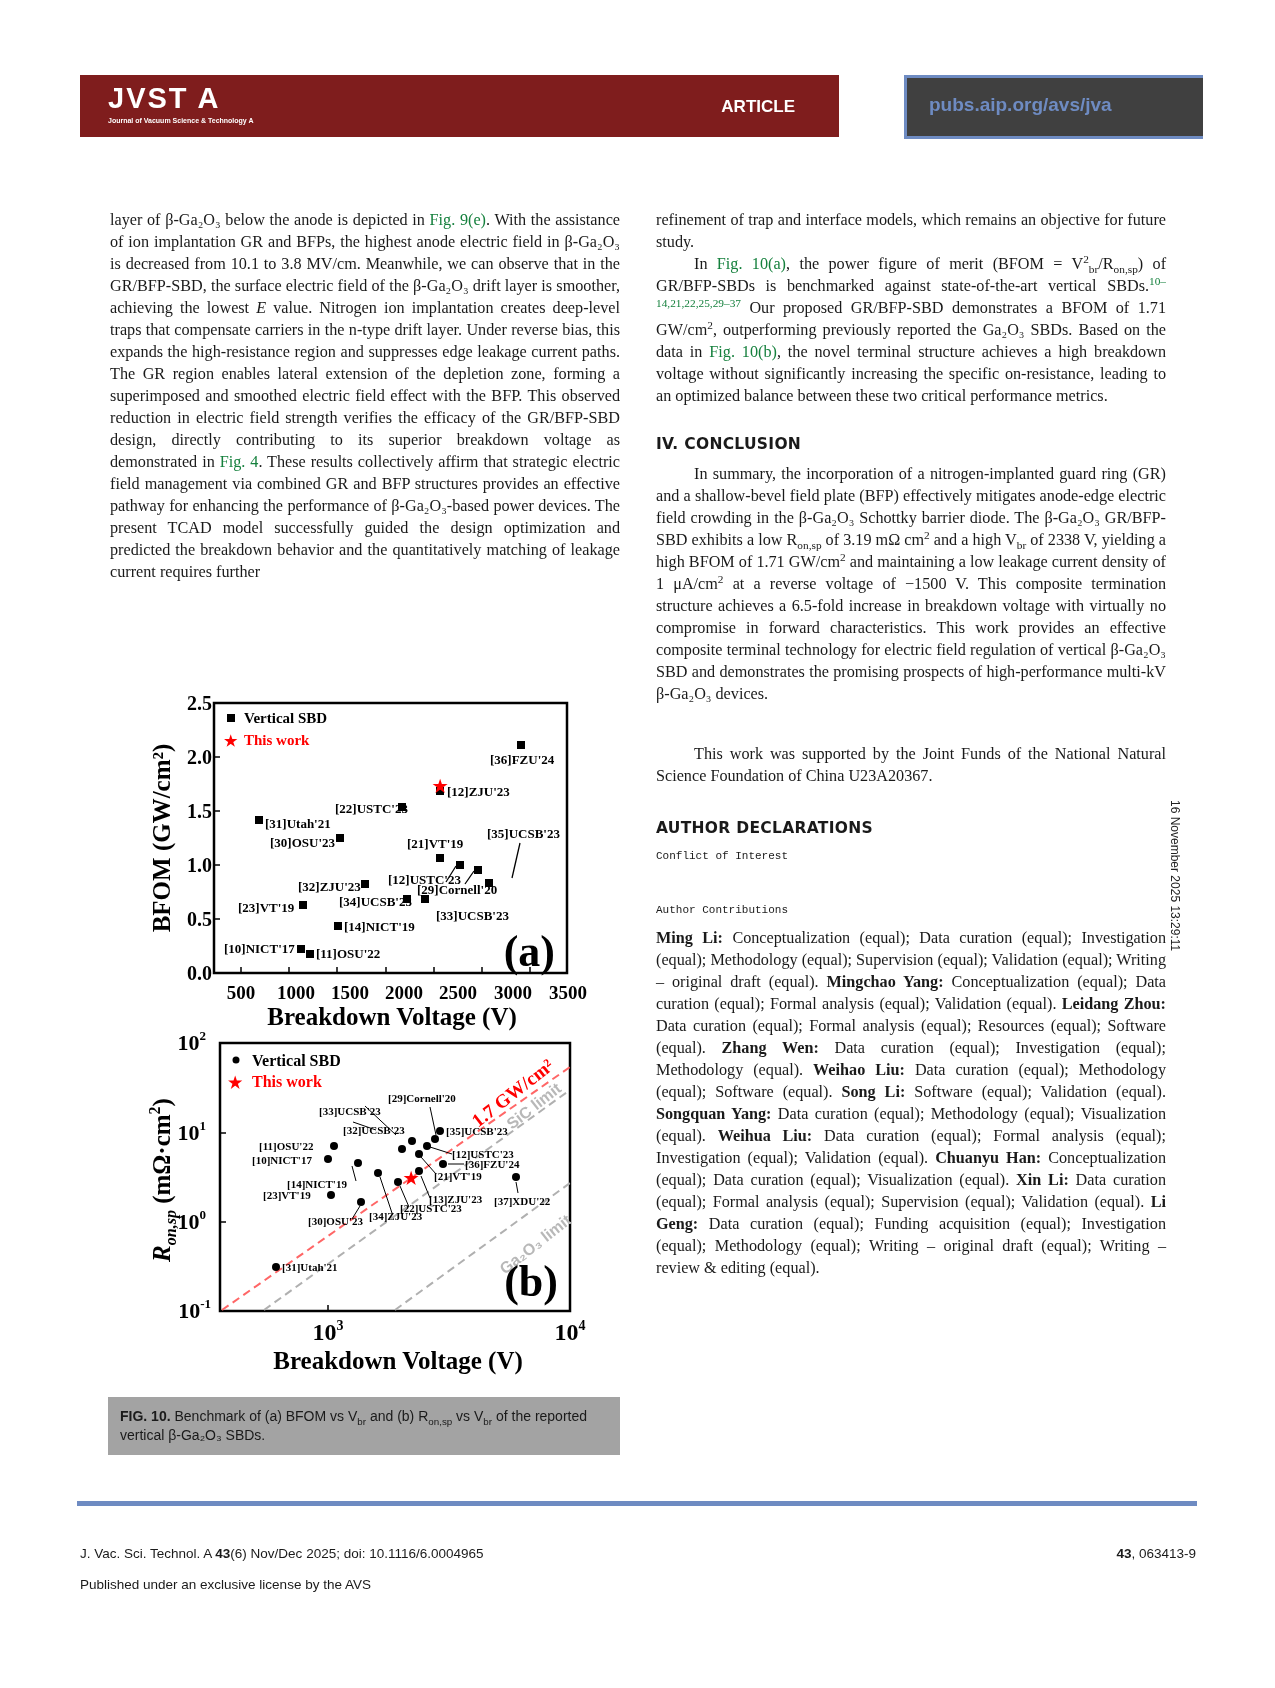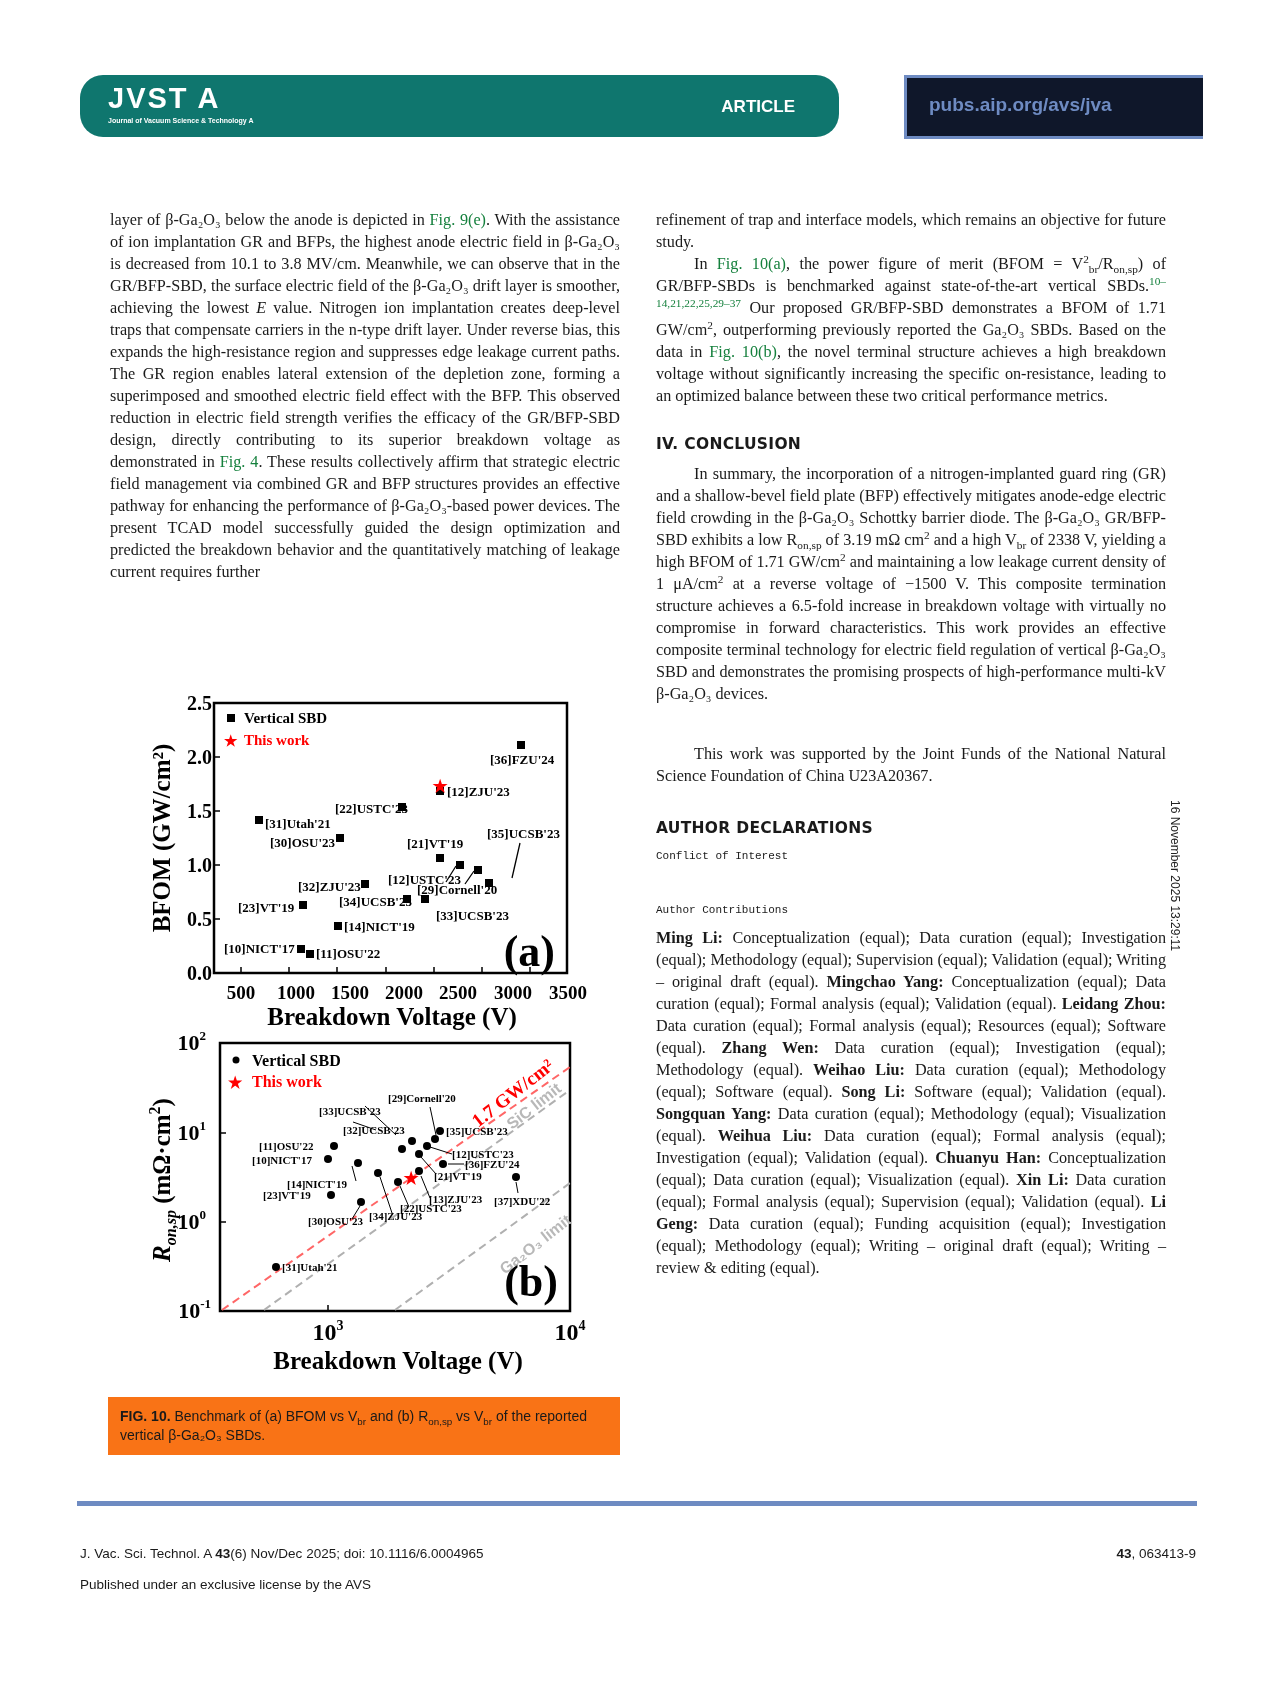--- a/index.html
+++ b/index.html
@@ -1,34 +1,34 @@
 <!DOCTYPE html>
 <html><head>
 <meta charset="utf-8">
 <style>
   html, body { margin:0; padding:0; background:#ffffff; }
   body { width:1275px; height:1688px; position:relative; overflow:hidden; font-family:"Liberation Serif", serif; color:#1a1a1a; }
-  .header-band { position:absolute; left:80px; top:75px; width:759px; height:62px; background:#0f766e;border-radius:23px; }
+  .header-band { position:absolute; left:80px; top:75px; width:759px; height:62px; background:#7f1d1d; }
   .logo-main { position:absolute; left:28px; top:8px; font-family:"Liberation Sans", sans-serif; font-weight:bold; color:#fff; font-size:29px; letter-spacing:2px; line-height:30px; }
   .logo-sub { position:absolute; left:28px; top:42px; font-family:"Liberation Sans", sans-serif; color:#fff; font-size:7px; font-weight:bold; }
   .article-label { position:absolute; right:44px; top:22px; font-family:"Liberation Sans", sans-serif; font-weight:bold; color:#fff; font-size:17px; }
-  .url-box { position:absolute; left:904px; top:75px; width:296px; height:58px; border:3px solid #6e8bc2; border-right:none; background:#0f172a;text-align:center; }
+  .url-box { position:absolute; left:904px; top:75px; width:296px; height:58px; border:3px solid #6e8bc2; border-right:none; background:#404040;text-align:center; }
   .url-text { position:absolute; left:22px; top:16px; font-family:"Liberation Sans", sans-serif; font-weight:bold; color:#6e8bc2; font-size:19px; }
 
   .col { position:absolute; font-size:16.2px; line-height:22px; text-align:justify; }
   .col p { margin:0; }
   .col .indent { text-indent:38px; }
   .link { color:#15803d; }
   .sec-head { font-family:"DejaVu Sans", sans-serif; font-size:15.5px; font-weight:600; letter-spacing:0.3px; margin:0; }
   .sub-head { font-family:Liberation Mono, monospace; font-size:11px; font-weight:500; margin:0; }
   sub, sup { font-size:70%; line-height:0; }
   b { font-weight:bold; }
 
   .figure { position:absolute; left:140px; top:690px; width:480px; }
-  .caption { position:absolute; left:108px; top:1397px; width:512px; height:58px; background:#f97316; font-family:"Liberation Sans", sans-serif; font-size:14px; line-height:19px; padding:10px 10px 0 12px; box-sizing:border-box; }
+  .caption { position:absolute; left:108px; top:1397px; width:512px; height:58px; background:#a3a3a3; font-family:"Liberation Sans", sans-serif; font-size:14px; line-height:19px; padding:10px 10px 0 12px; box-sizing:border-box; }
 
   .footer-rule { position:absolute; left:77px; top:1501px; width:1120px; height:5px; background:#6e8bc2; }
   .footer-left { position:absolute; left:80px; top:1546px; font-family:"Liberation Sans", sans-serif; font-size:13.5px; }
   .footer-left2 { position:absolute; left:80px; top:1577px; font-family:"Liberation Sans", sans-serif; font-size:13.5px; }
   .footer-right { position:absolute; right:79px; top:1546px; font-family:"Liberation Sans", sans-serif; font-size:13.5px; }
   .vstamp { position:absolute; left:1168px; top:800px; writing-mode:vertical-rl; font-family:"Liberation Sans", sans-serif; font-size:12px; color:#222; }
 </style>
 </head>
 <body>
 

